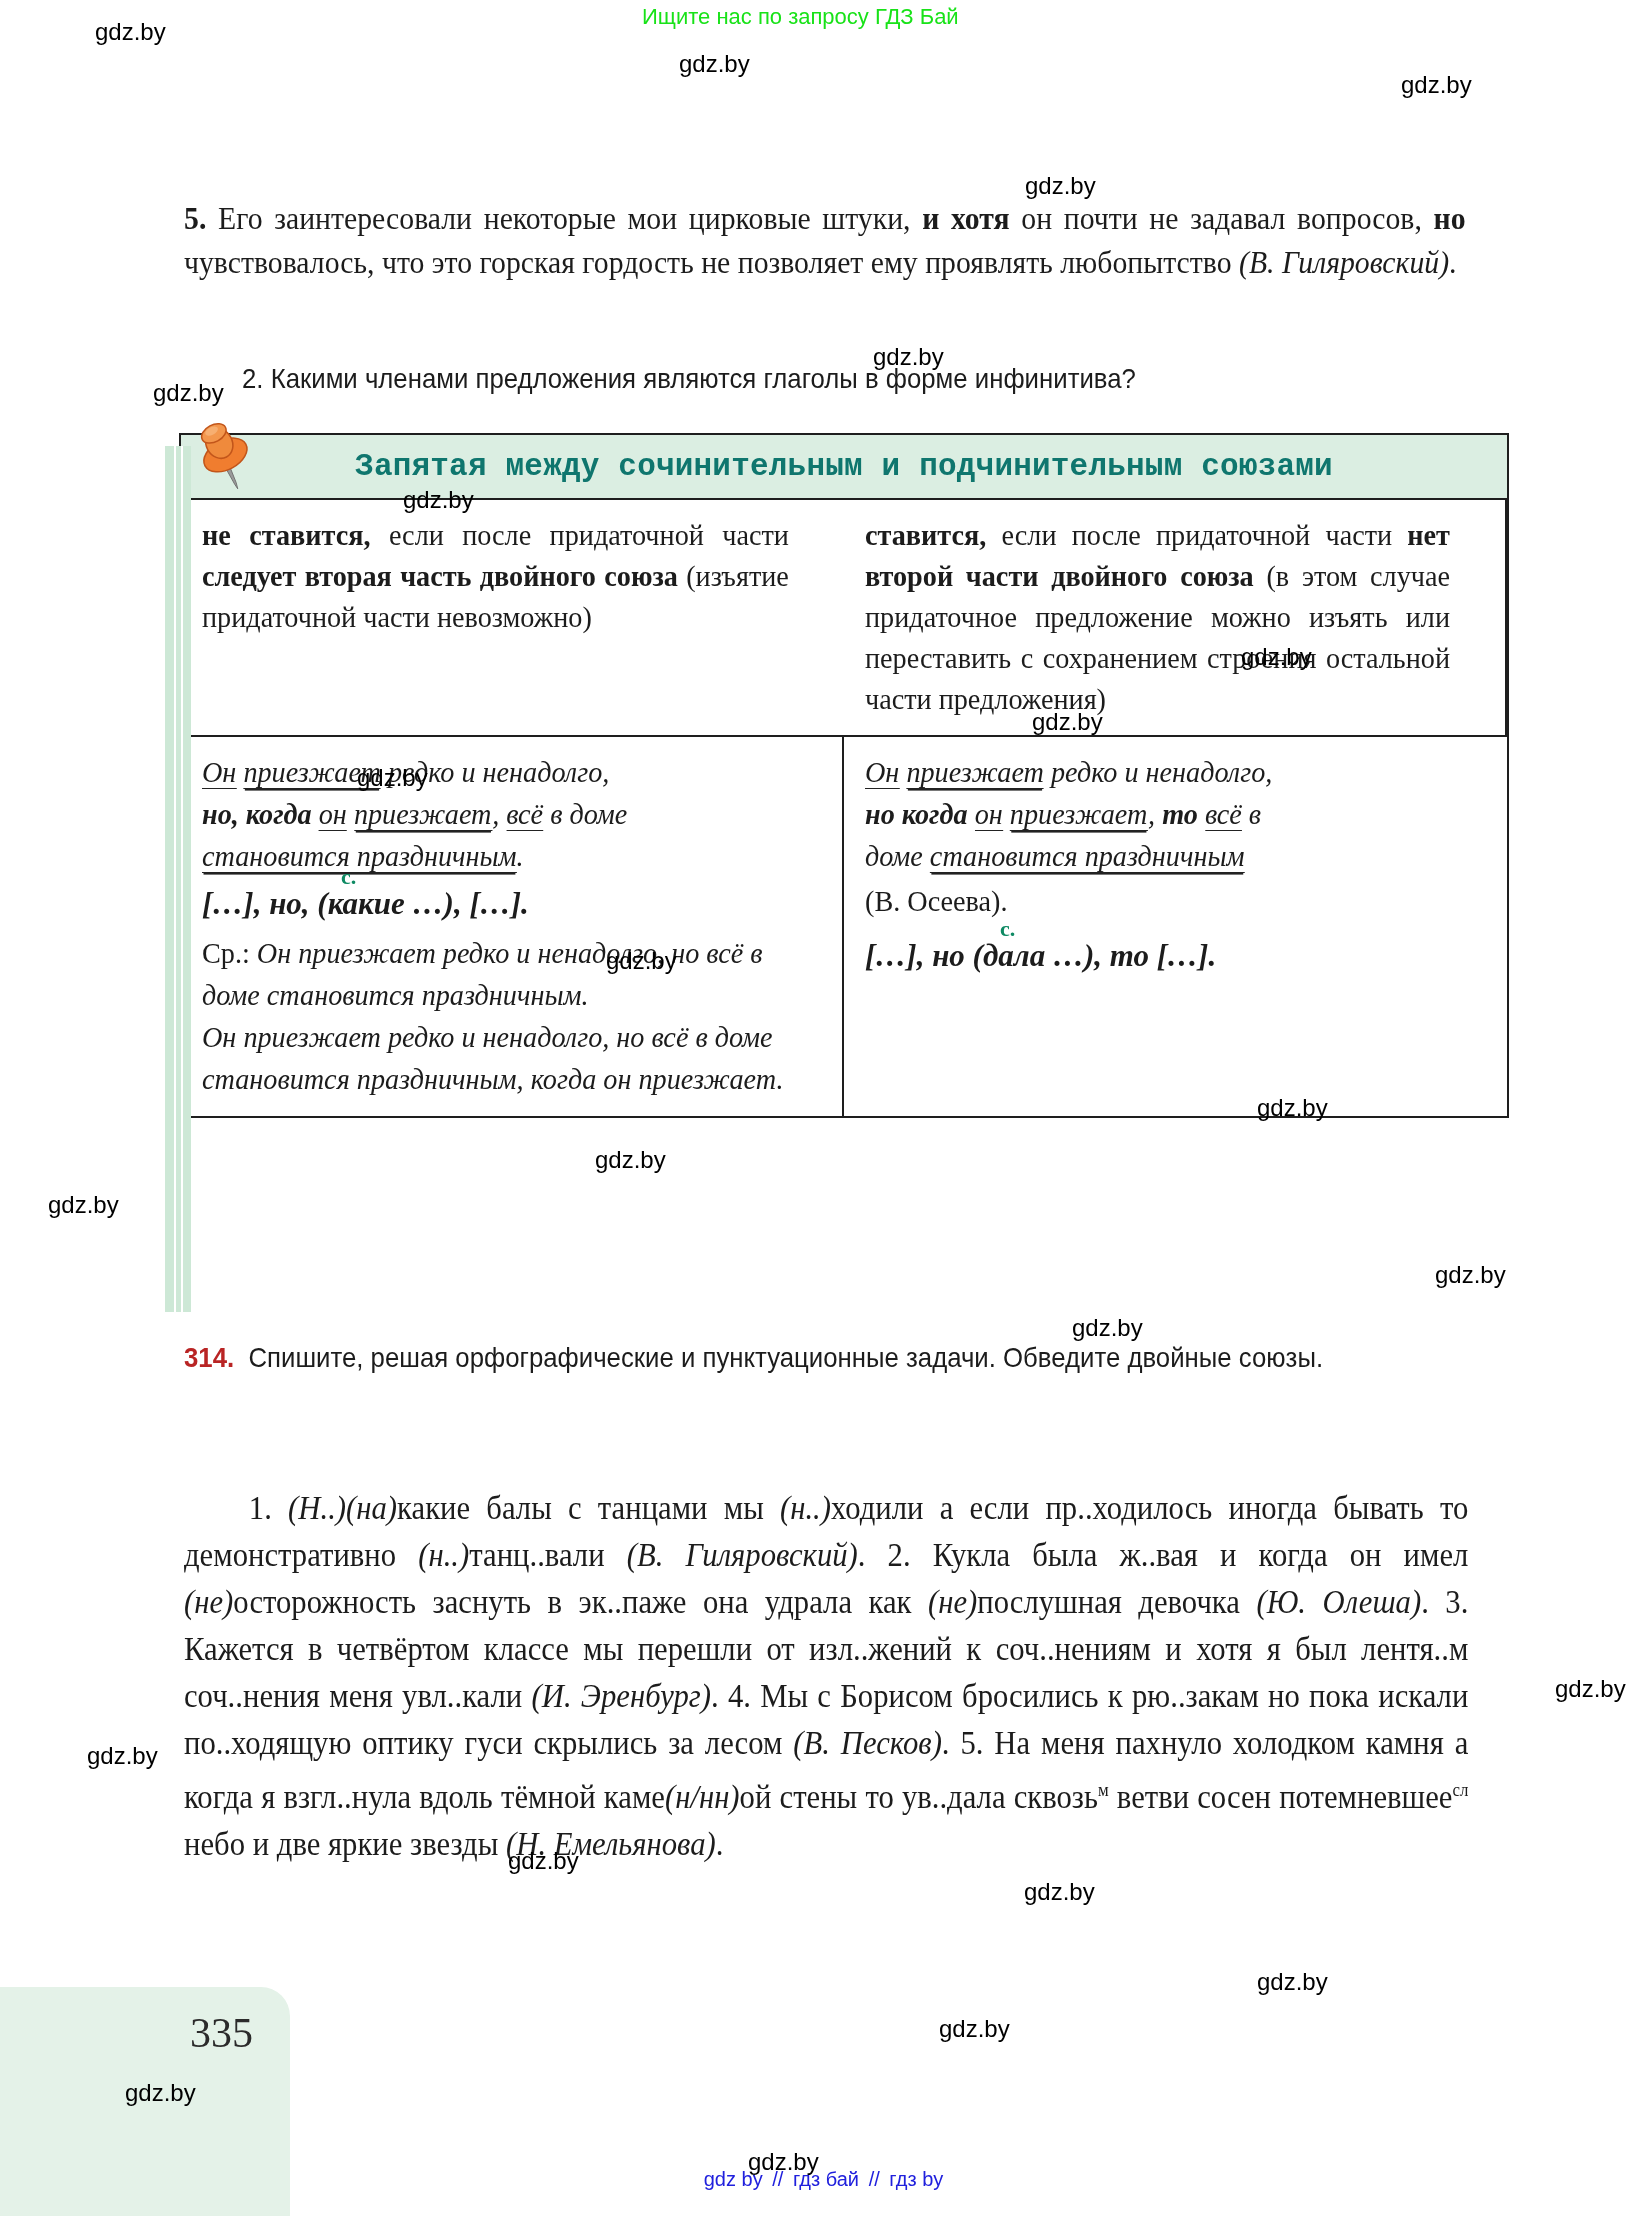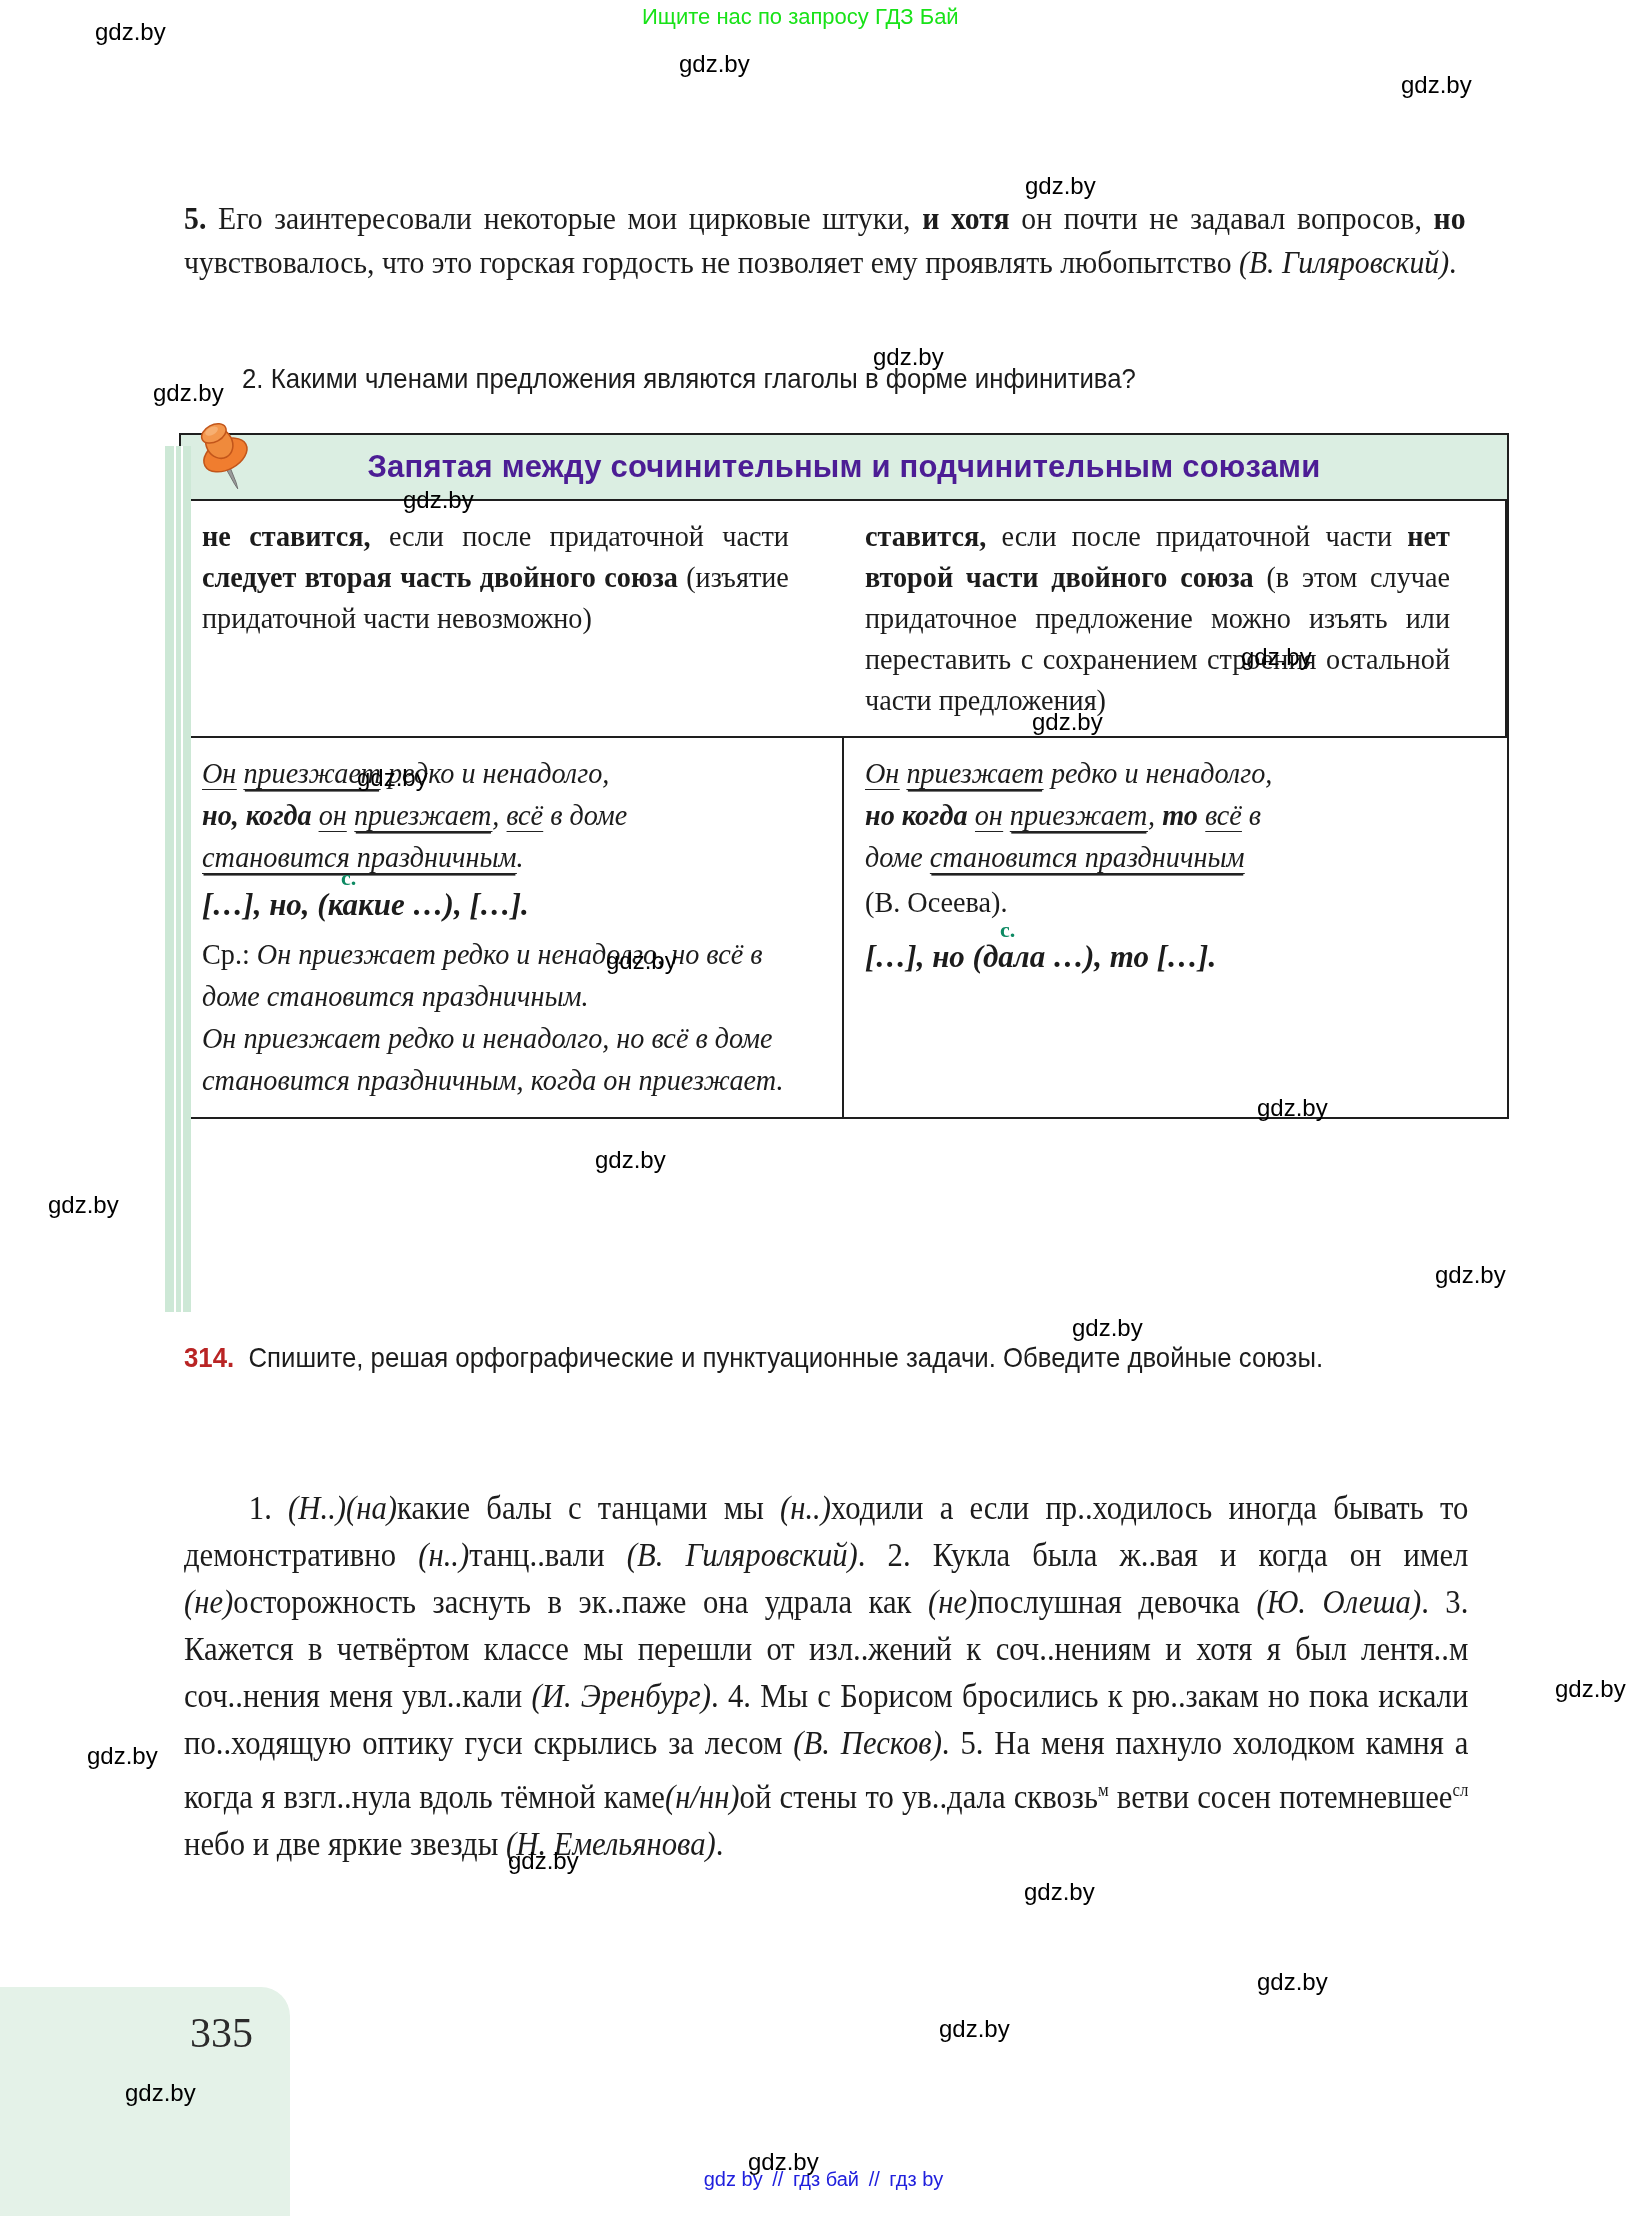--- a/index.html
+++ b/index.html
@@ -140,25 +140,25 @@
     top: 446px;
     width: 1.6px;
     height: 866px;
     background: #ffffff;
     z-index: 11;
   }
   #tbl-head {
     background: #dbeee2;
     border-bottom: 2.4px solid #1e1e1e;
     text-align: center;
-    font-family: Liberation Sans, sans-serif;
+    font-family: Liberation Mono, monospace;
     font-weight: bold;
     font-size: 31px;
     padding: 13.7px 8px 14.5px 8px;
-    color: #4c1d95;
+    color: #0f766e;
     letter-spacing: 0.2px;
   }
   .tbl-row { display: flex; }
   .tbl-row.row-2 { border-top: 2.4px solid #1e1e1e; }
   .tbl-cell {
     box-sizing: border-box;
     padding: 13.7px 17.7px 16px 21px;
     width: 50%;
   }
   .tbl-cell.left { border-right: 2.4px solid #1e1e1e; }

